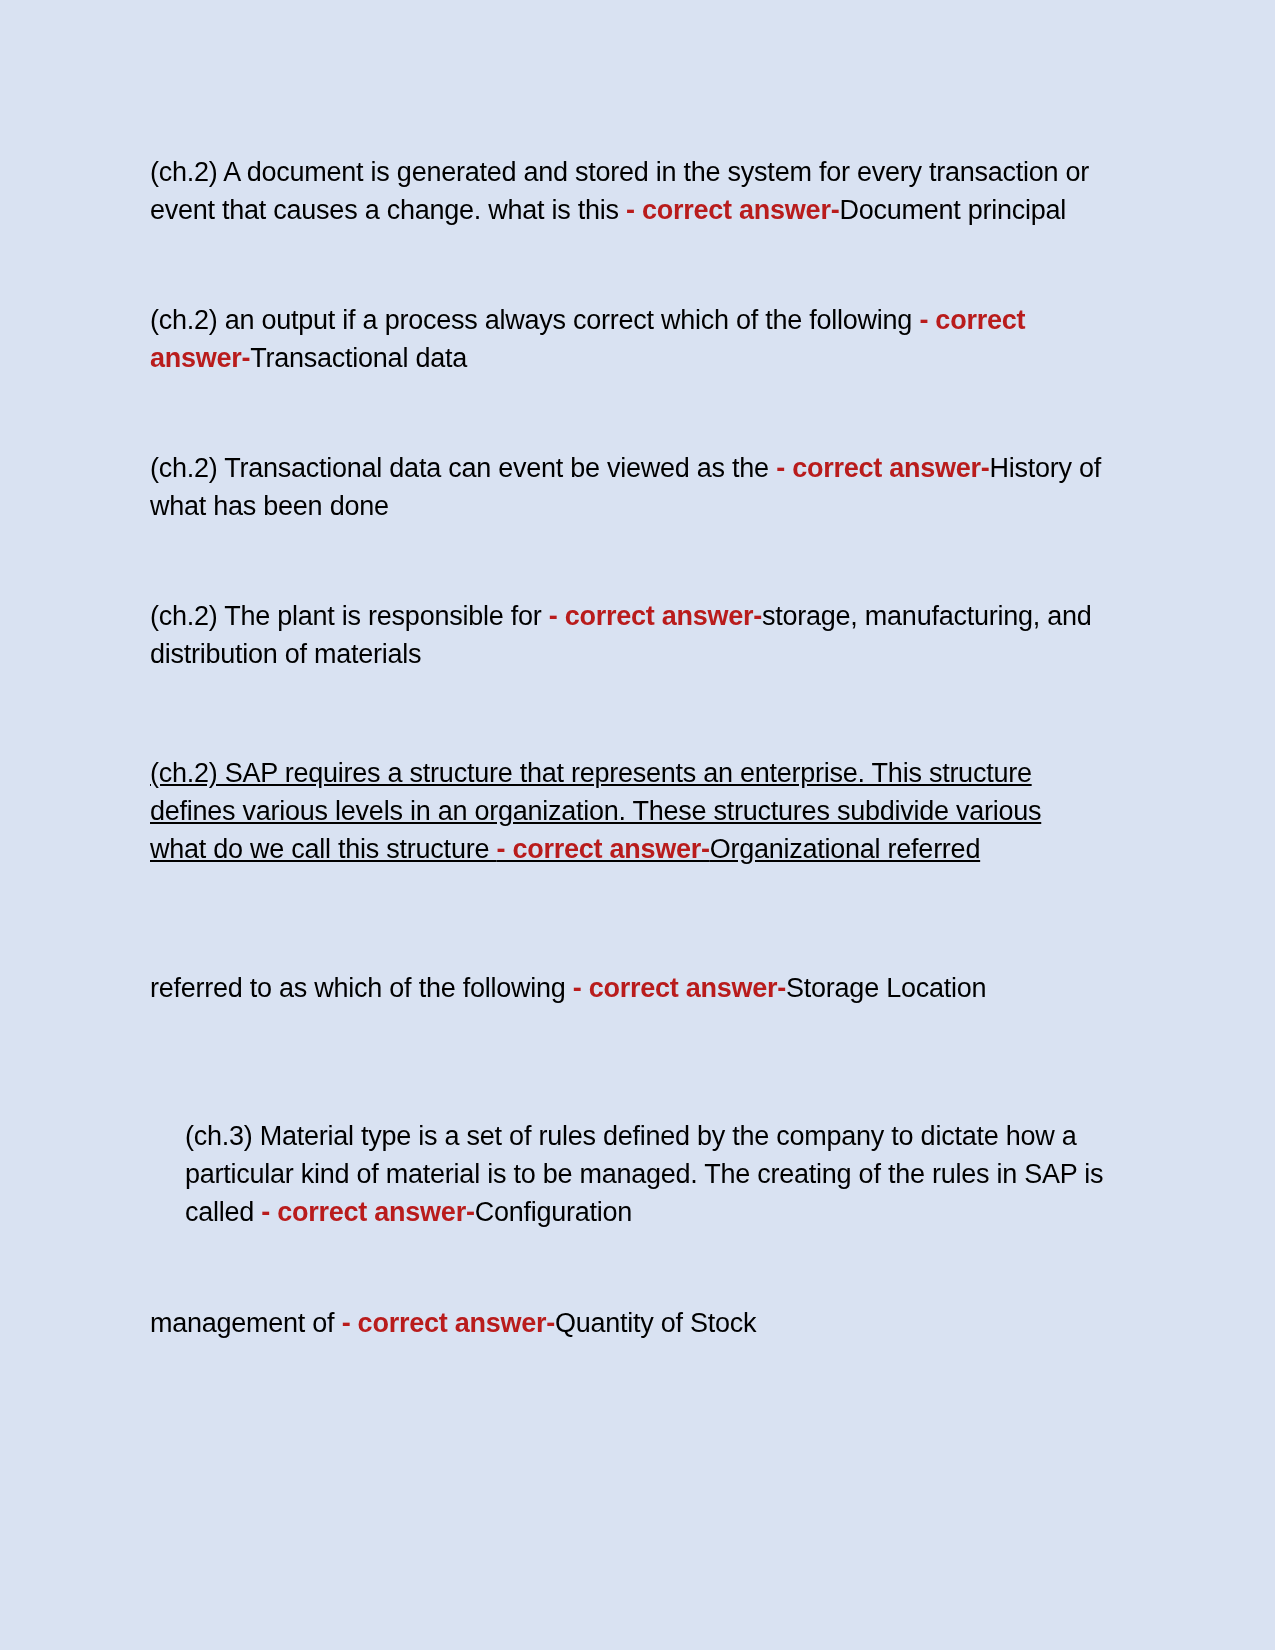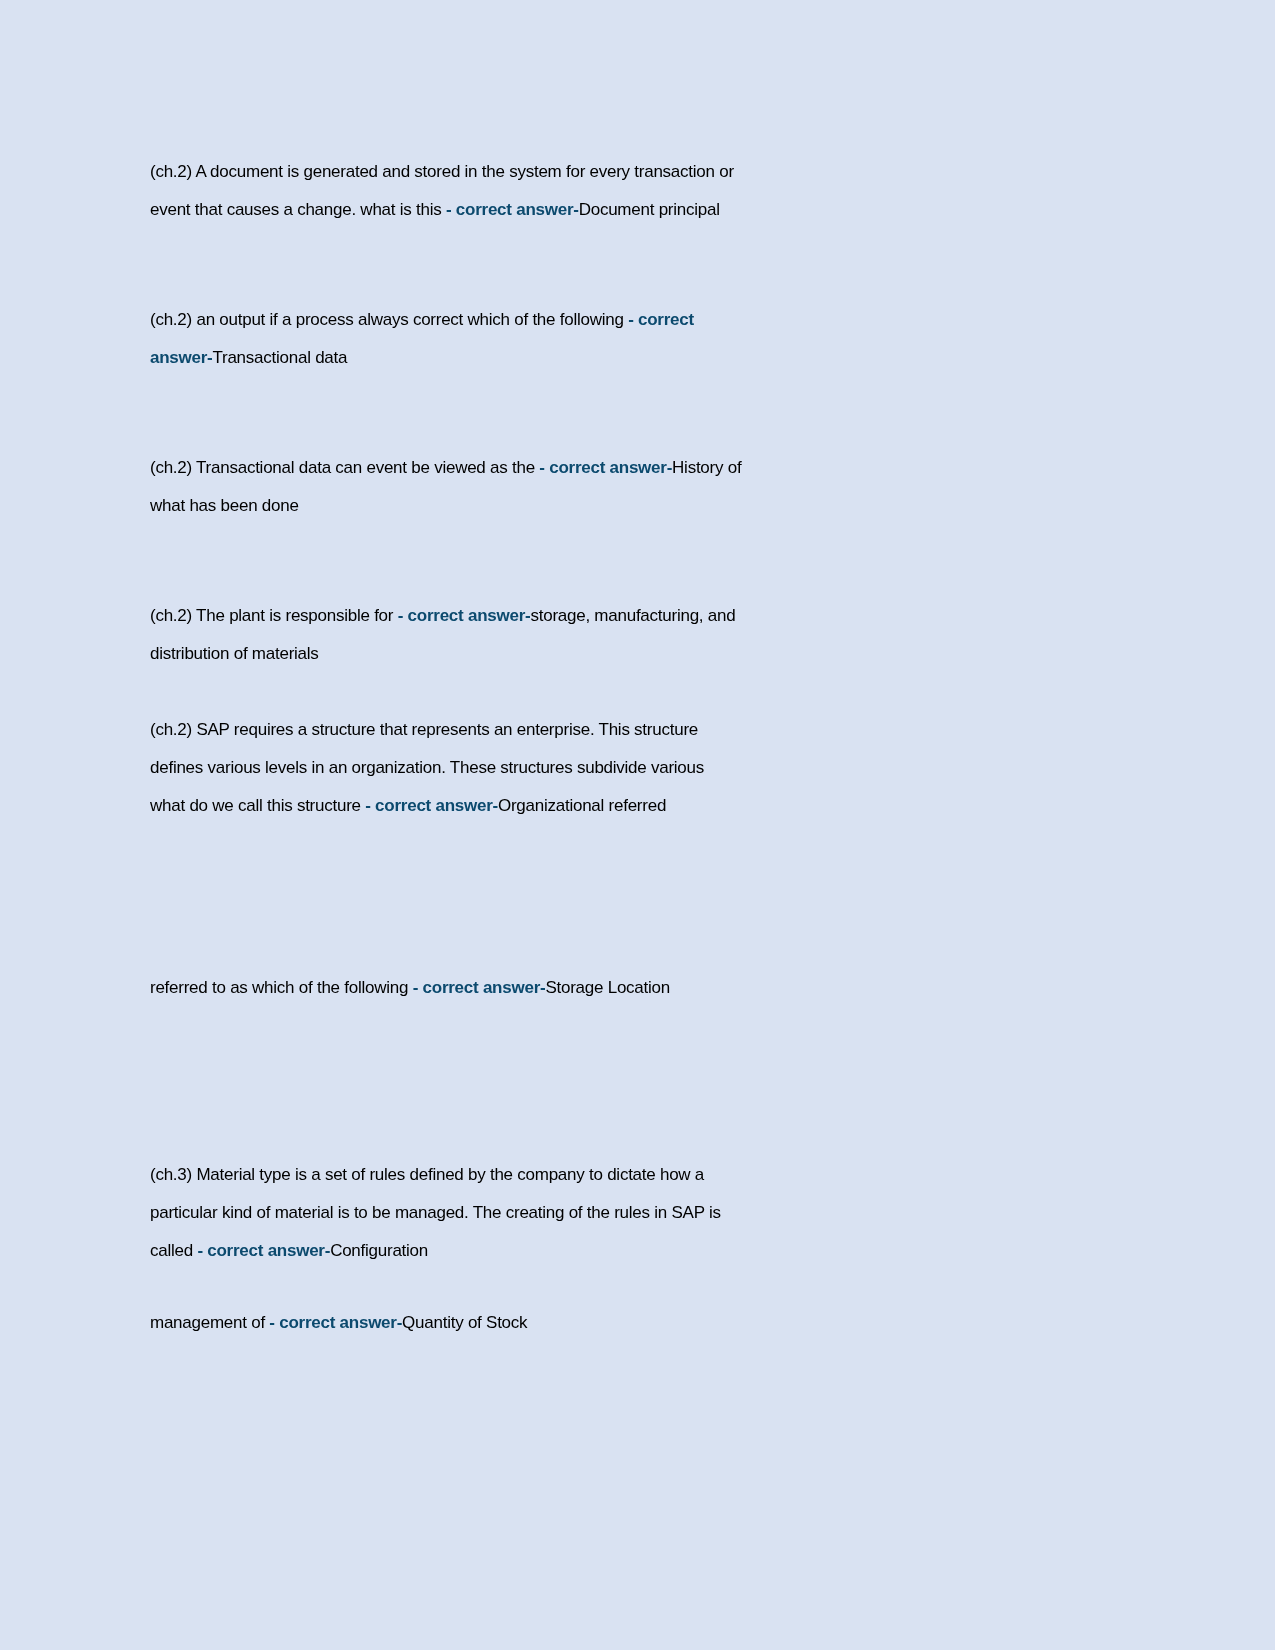--- a/index.html
+++ b/index.html
@@ -20,26 +20,26 @@
   }
   .qa-block {
     position: absolute;
     left: 0;
     width: 1000px;
   }
   .line {
     display: block;
     height: 38px;
     line-height: 38px;
-    font-size: 17px;
+    font-size: 27px;
     white-space: nowrap;
     letter-spacing: -0.25px;
   }
   .marker {
-    color: #0c4a6e;
+    color: #b91c1c;
     font-weight: bold;
   }
 </style>
 </head>
 <body>
 
 <div class="page" id="page">
     <div class="qa-block" style="top: 153px;">
       <span class="line"><span>(ch.2) A document is generated and stored in the system for every transaction or</span><span class="marker"></span><span></span></span>
       <span class="line"><span>event that causes a change. what is this </span><span class="marker">- correct answer-</span><span>Document principal</span></span>
@@ -49,29 +49,29 @@
       <span class="line"><span></span><span class="marker">answer-</span><span>Transactional data</span></span>
     </div>
     <div class="qa-block" style="top: 449px;">
       <span class="line"><span>(ch.2) Transactional data can event be viewed as the </span><span class="marker">- correct answer-</span><span>History of</span></span>
       <span class="line"><span>what has been done</span><span class="marker"></span><span></span></span>
     </div>
     <div class="qa-block" style="top: 597px;">
       <span class="line"><span>(ch.2) The plant is responsible for </span><span class="marker">- correct answer-</span><span>storage, manufacturing, and</span></span>
       <span class="line"><span>distribution of materials</span><span class="marker"></span><span></span></span>
     </div>
-    <div class="qa-block" style="top: 711px;">
+    <div class="qa-block" style="top: 754px; text-decoration: underline;">
       <span class="line"><span>(ch.2) SAP requires a structure that represents an enterprise. This structure</span><span class="marker"></span><span></span></span>
       <span class="line"><span>defines various levels in an organization. These structures subdivide various</span><span class="marker"></span><span></span></span>
       <span class="line"><span>what do we call this structure </span><span class="marker">- correct answer-</span><span>Organizational referred</span></span>
     </div>
     <div class="qa-block" style="top: 969px;">
       <span class="line"><span>referred to as which of the following </span><span class="marker">- correct answer-</span><span>Storage Location</span></span>
     </div>
-    <div class="qa-block" style="top: 1156px;">
+    <div class="qa-block" style="top: 1117px; margin-left: 35px;">
       <span class="line"><span>(ch.3) Material type is a set of rules defined by the company to dictate how a</span><span class="marker"></span><span></span></span>
       <span class="line"><span>particular kind of material is to be managed. The creating of the rules in SAP is</span><span class="marker"></span><span></span></span>
       <span class="line"><span>called </span><span class="marker">- correct answer-</span><span>Configuration</span></span>
     </div>
     <div class="qa-block" style="top: 1304px;">
       <span class="line"><span>management of </span><span class="marker">- correct answer-</span><span>Quantity of Stock</span></span>
     </div>
   </div>
 
 </body></html>

